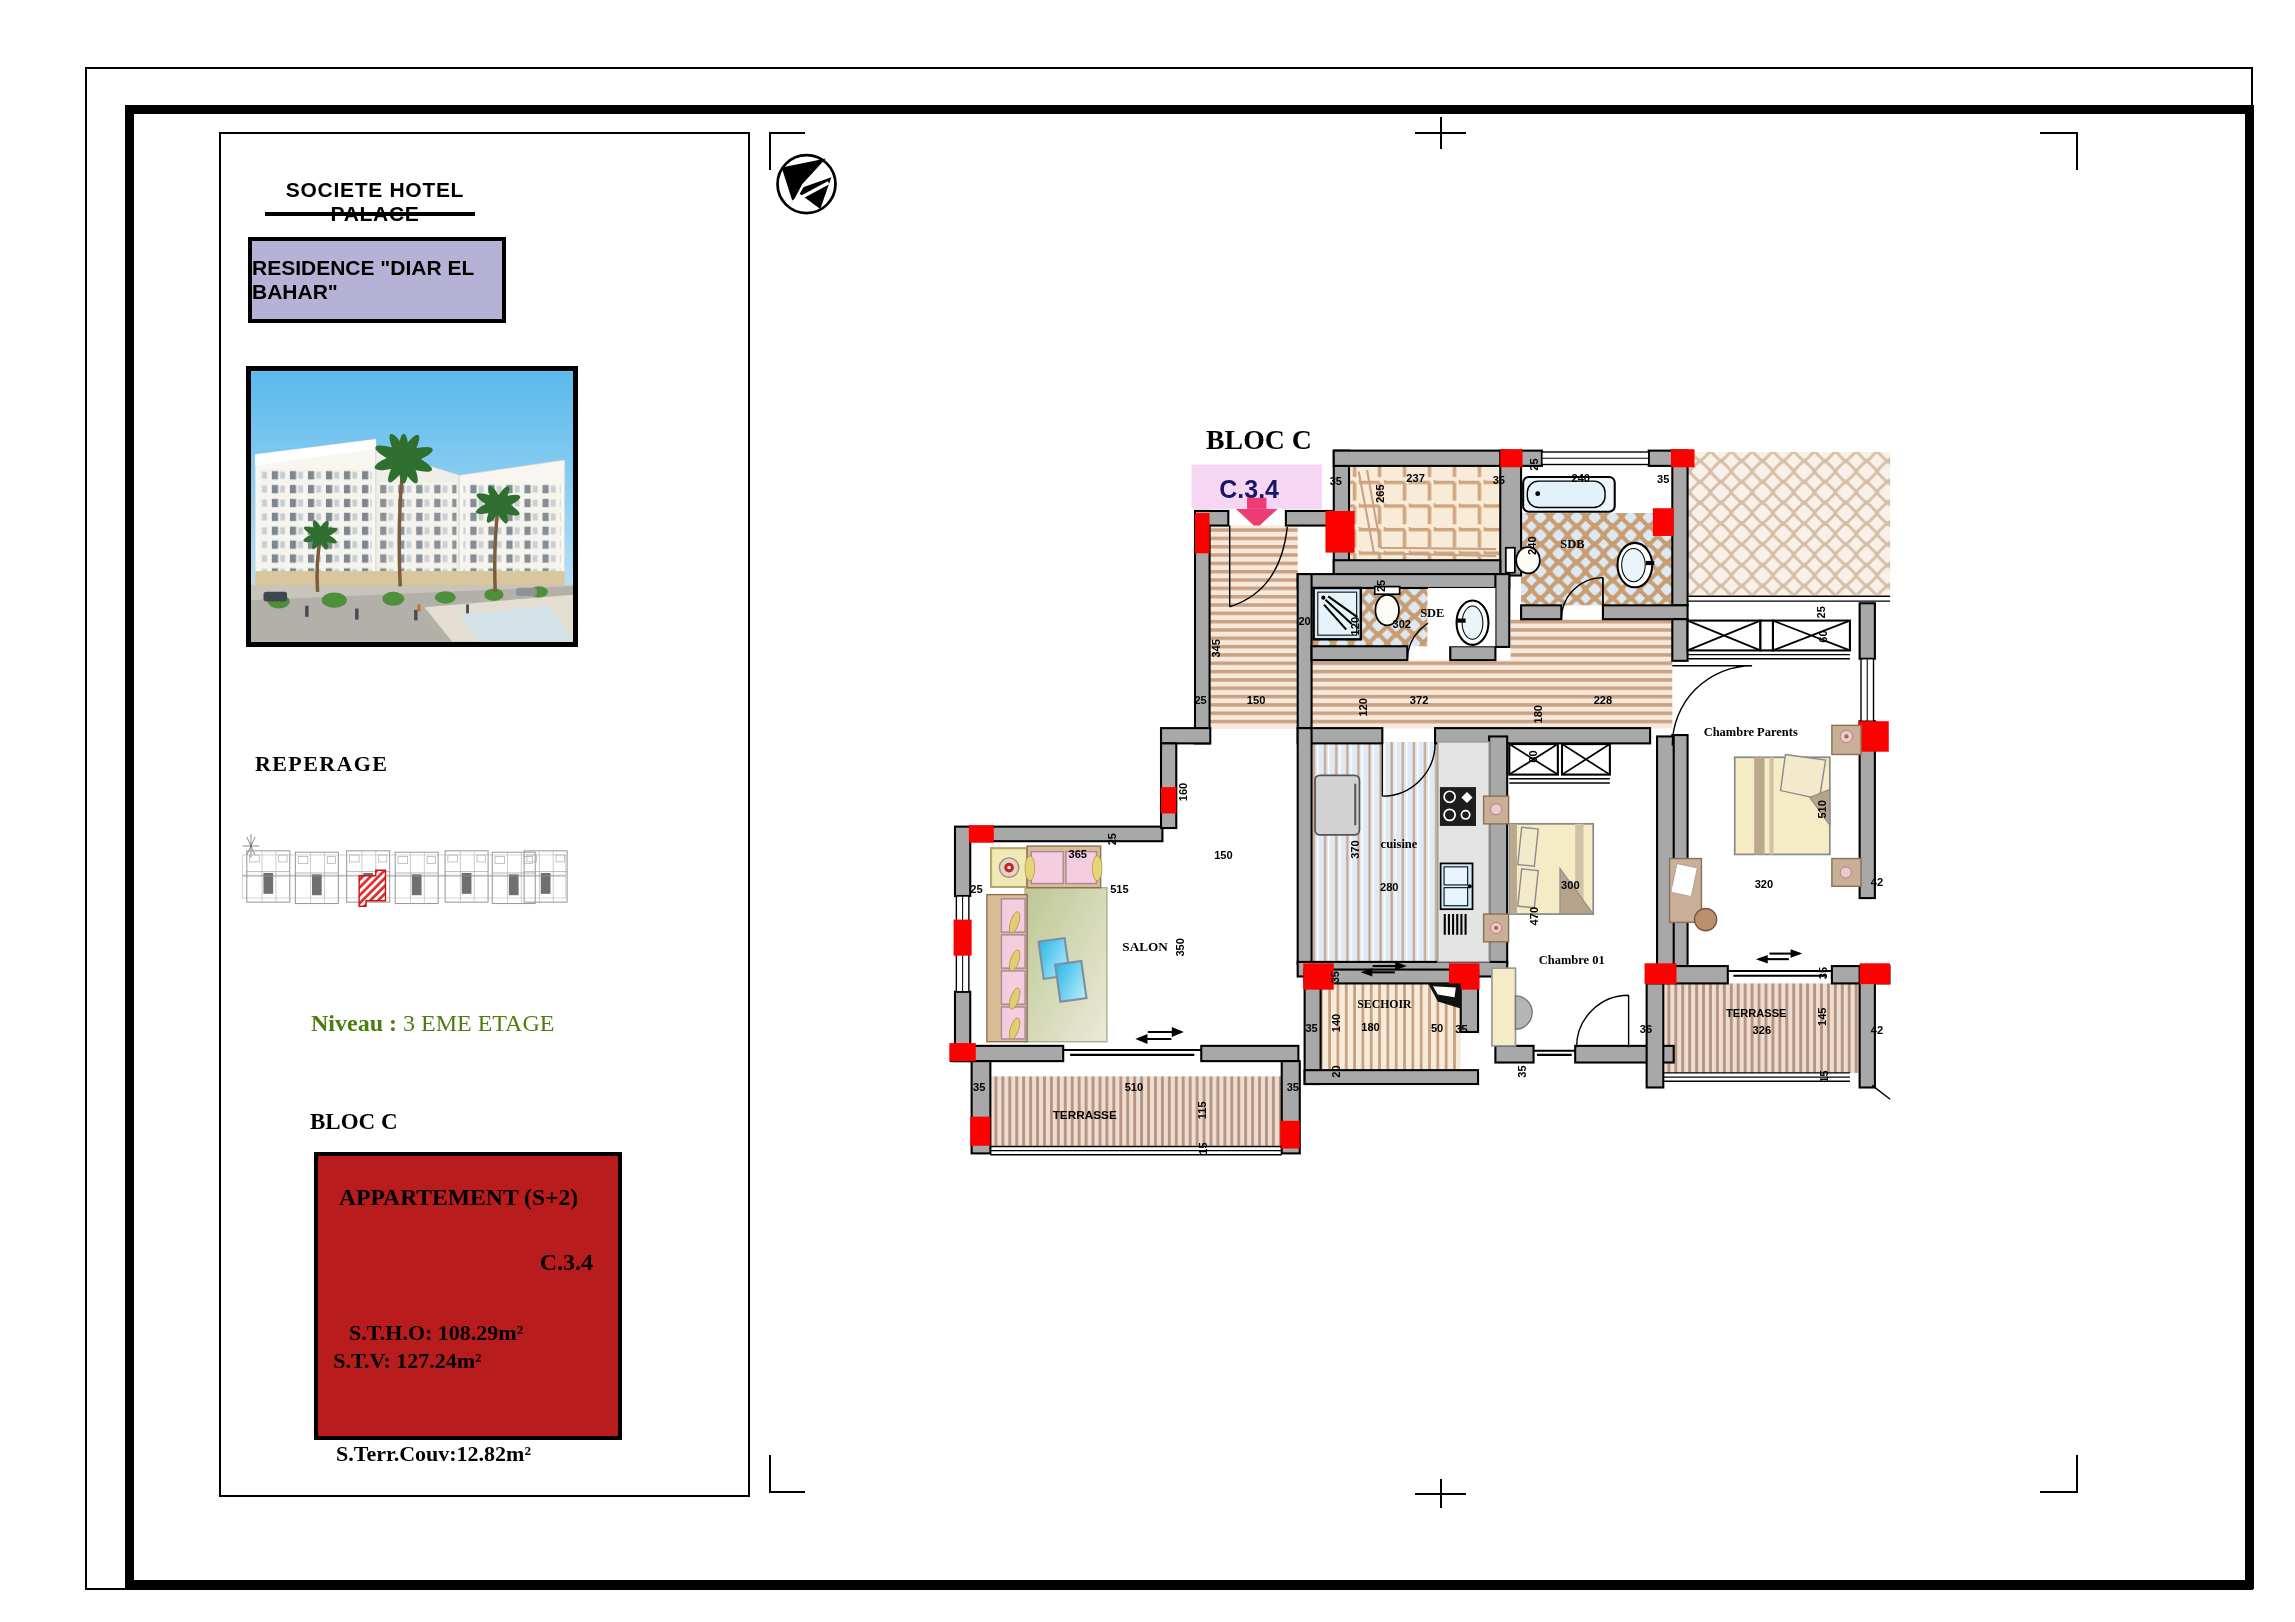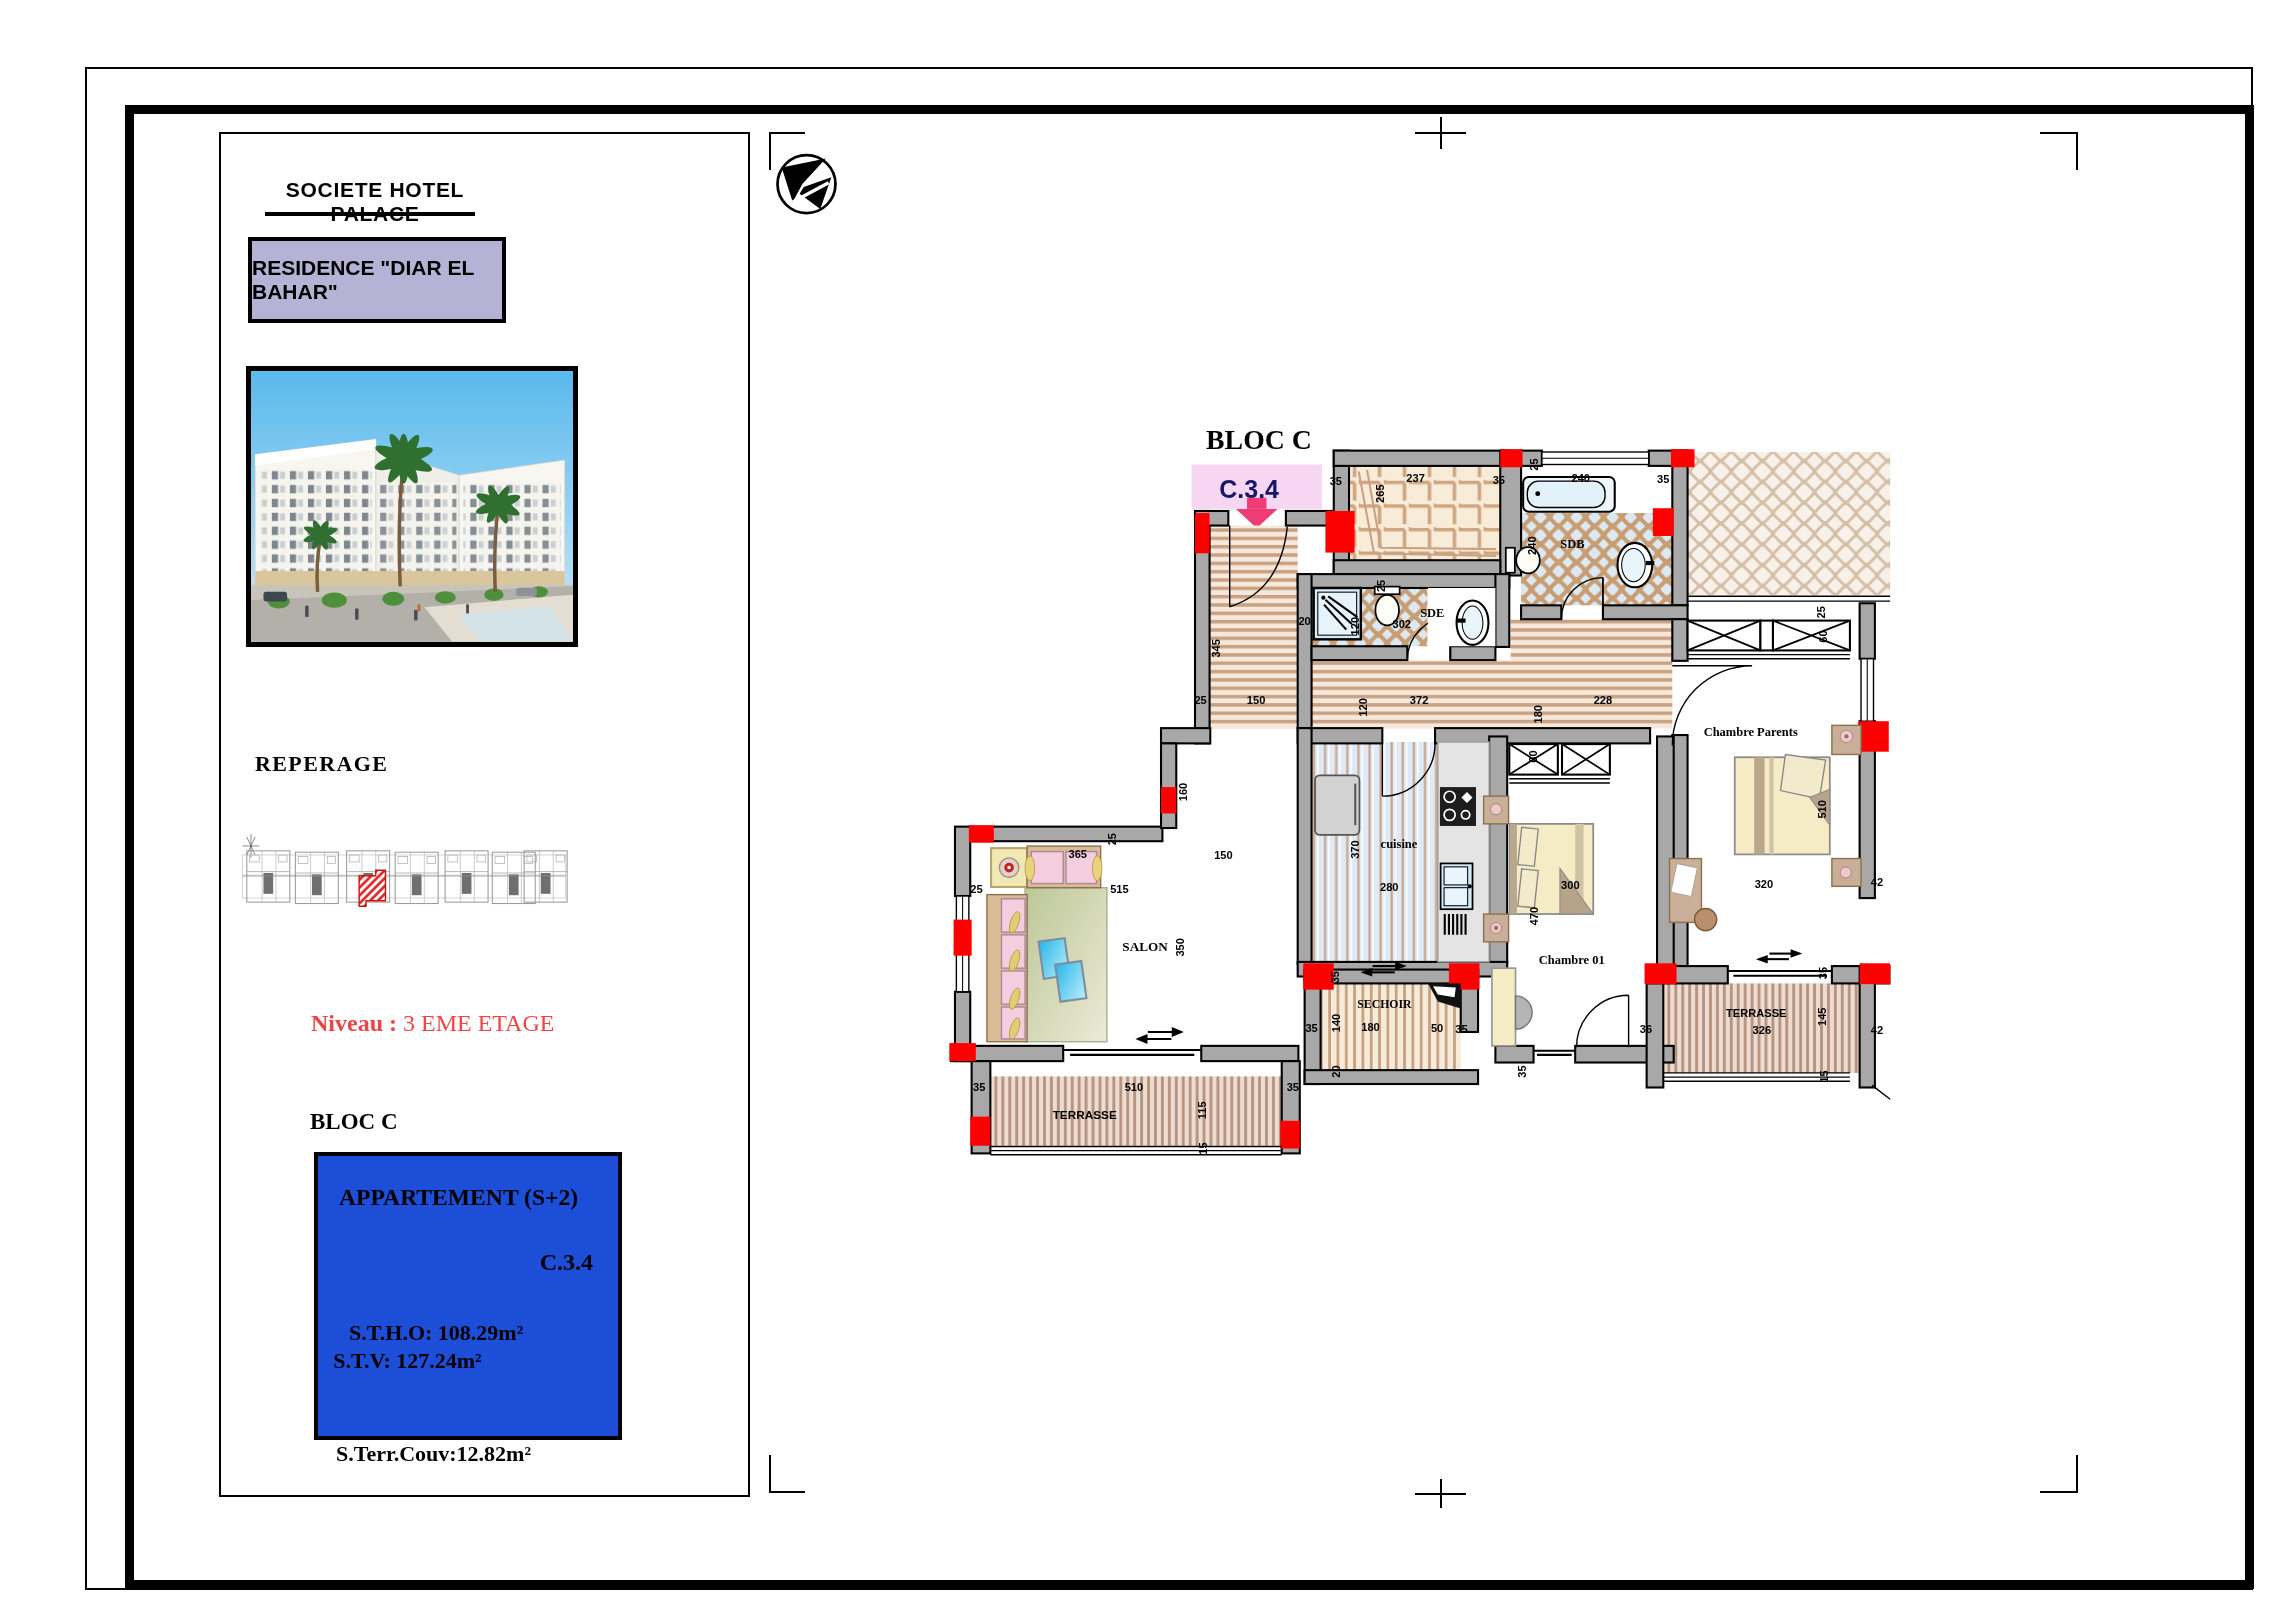--- a/index.html
+++ b/index.html
@@ -14,24 +14,24 @@
   #company{left:243px;top:178px;width:264px;text-align:center;font-size:21px;font-weight:bold;
            letter-spacing:0.7px;color:#000;}
   #company-underline{left:265px;top:212px;width:210px;height:3.5px;background:#000;}
   #residence-box{left:248px;top:237px;width:250px;height:78px;background:#b6b2d5;border:4.9px solid #000;
                  display:flex;align-items:center;justify-content:center;}
   #residence-box span{font-size:21px;font-weight:bold;color:#000;}
   #photo-frame{left:246px;top:366px;width:322px;height:271px;border:5.5px solid #000;background:#bfe0f2;overflow:hidden;}
   #reperage-label{left:255px;top:751px;font-family:"Liberation Serif",serif;font-weight:bold;
                   font-size:22px;letter-spacing:1.4px;color:#000;}
   #siteplan{left:237px;top:812px;width:333px;height:104px;}
-  #niveau{left:311px;top:1010px;font-family:"Liberation Serif",serif;font-size:24px;color:#ef4444;}
+  #niveau{left:311px;top:1010px;font-family:"Liberation Serif",serif;font-size:24px;color:#4d7c0f;}
   #niveau b{font-weight:bold;}
   #bloc-left{left:310px;top:1109px;font-family:"Liberation Serif",serif;font-size:23px;font-weight:bold;color:#000;}
-  #info-box{left:314px;top:1152px;width:300px;height:280px;background:#1d4ed8;border:4.9px solid #000;}
+  #info-box{left:314px;top:1152px;width:300px;height:280px;background:#b91c1c;border:4.9px solid #000;}
   .info-line{position:absolute;font-family:"Liberation Serif",serif;font-weight:bold;color:#000;}
   #info-title{left:21px;top:28px;font-size:23.6px;}
   #info-unit{right:25px;top:93px;font-size:24px;}
   #info-stho{left:31px;top:164px;font-size:22px;}
   #info-stv{left:15.3px;top:192px;font-size:22px;}
   #info-sterr{left:18px;top:253px;font-size:22px;margin-top:32px;}
   
   .mark{position:absolute;background:#000;}
   
   #plan-wrap{left:909px;top:409px;width:1041px;height:999px;}

